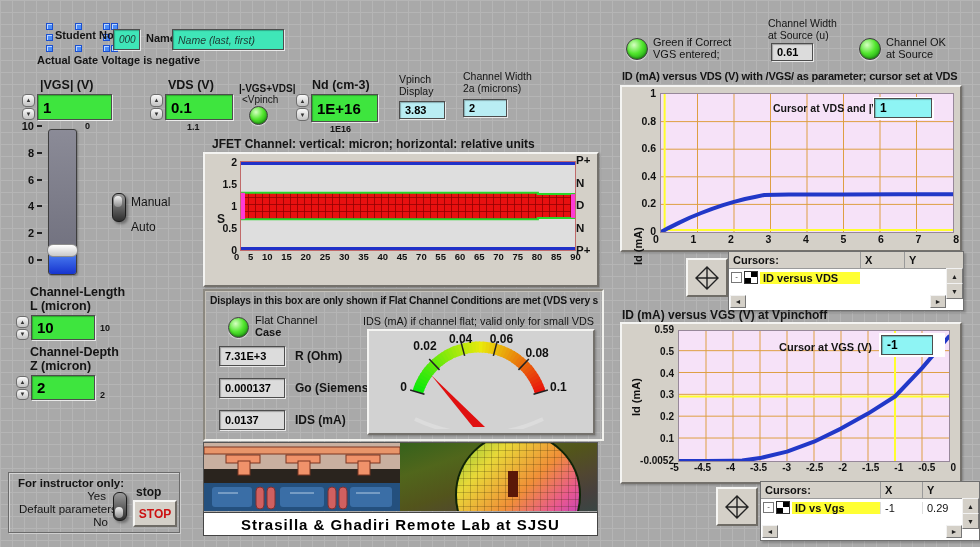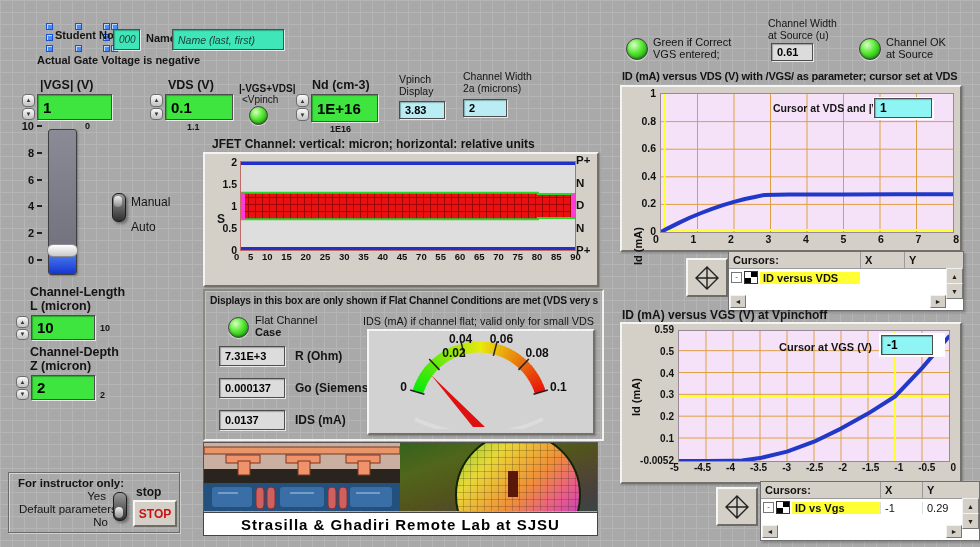--- a/index.html
+++ b/index.html
@@ -302,21 +302,21 @@
           <path d="M46,88 Q110,118 174,88" fill="none" stroke="#dcdcdc" stroke-width="4"></path>
           <line x1="55.49062891010698" y1="63.33481283080398" x2="41.146057570661455" y2="58.94923725996293" stroke="#222" stroke-width="1.5"></line>
           <line x1="70.54783908938683" y1="38.85966699839335" x2="60.16569148133072" y2="28.033263576917918" stroke="#222" stroke-width="1.5"></line>
           <line x1="95.63204658014254" y1="24.840577282527633" x2="91.85100620649584" y2="10.324939725298066" stroke="#222" stroke-width="1.5"></line>
           <line x1="124.36795341985747" y1="24.84057728252764" x2="128.1489937935042" y2="10.324939725298066" stroke="#222" stroke-width="1.5"></line>
           <line x1="149.4521609106132" y1="38.859666998393365" x2="159.8343085186693" y2="28.033263576917932" stroke="#222" stroke-width="1.5"></line>
           <line x1="164.50937108989302" y1="63.334812830804005" x2="178.85394242933853" y2="58.949237259962956" stroke="#222" stroke-width="1.5"></line>
           <polygon points="104,96 116,96 62.08312986479262,43.889425974575396" fill="#e01010"></polygon>
         </svg>
     <span class="glabel" style="left: 34.5393px; top: 56.3179px;">0</span>
-        <span class="glabel" style="left: 55.9364px; top: 22px; margin-left: 29px;">0.02</span>
+        <span class="glabel" style="left: 55.9364px; top: 15px;">0.02</span>
         <span class="glabel" style="left: 91.5824px; top: 8px;">0.04</span>
         <span class="glabel" style="left: 132.418px; top: 8px;">0.06</span>
         <span class="glabel" style="left: 168.064px; top: 21.5374px;">0.08</span>
         <span class="glabel" style="left: 189.461px; top: 56.3179px;">0.1</span>
       </div>
   </div>
 
   <div class="abs" style="left:203px;top:442px;width:393px;height:70px;border:1px solid #555">
     <svg width="196" height="68" style="position:absolute;left:0;top:0">
       <rect width="196" height="26" fill="#c9b0a0"></rect>

